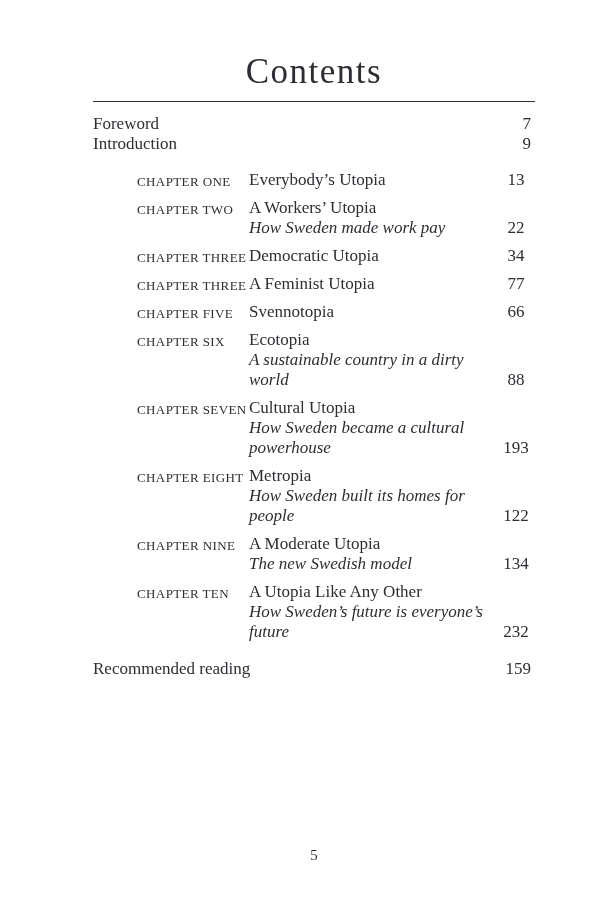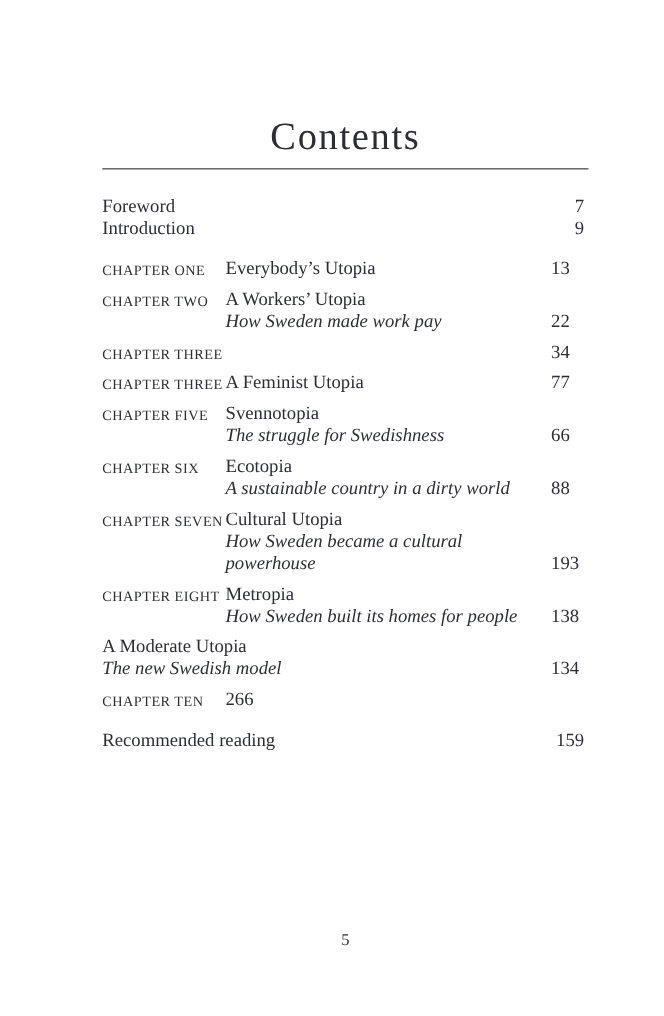--- a/index.html
+++ b/index.html
@@ -14,72 +14,73 @@
     background: #ffffff;
     font-family: "Liberation Serif", serif;
     color: #2c2e33;
     overflow: hidden;
   }
   .content {
     position: absolute;
     left: 93px;
     top: 0;
     width: 442px;
-    padding-top: 106px;
+    padding-top: 54px;
   }
   .toc-title {
     margin: 0;
     font-size: 35px;
     font-weight: normal;
     line-height: 35px;
     text-align: center;
     letter-spacing: 1.5px;
   }
   .title-rule {
     border: none;
     border-top: 1.6px solid #2f3136;
     margin: 12px 0 0 0;
   }
   .front-matter {
-    margin-top: 24px;
+    margin-top: 12px;
     font-size: 17px;
     line-height: 20px;
   }
   .fm-row {
     display: flex;
     justify-content: space-between;
   }
   .chapters {
     margin-top: 16px;
   }
   .chapter-row {
     display: flex;
     margin-bottom: 8px;
     font-size: 17px;
     line-height: 20px;
+    margin-left: 44px;
   }
   .ch-label {
     flex: none;
     width: 112px;
     font-size: 13px;
     letter-spacing: 0.4px;
     padding-top: 3px;
     line-height: 17px;
   }
   .ch-titles {
     flex: 1;
     min-width: 0;
   }
   .ch-subtitle {
     font-style: italic;
   }
   .page-col {
     flex: none;
     min-width: 30px;
-    text-align: left;
+    text-align: center;
     align-self: flex-end;
     padding-right: 4px;
     font-family: Liberation Serif, serif;
   }
   .fm-page {
     text-align: right;
     padding-right: 4px;
   }
   .back-matter {
     margin-top: 17px;
@@ -131,37 +132,37 @@
     <div class="ch-titles">
       <div class="ch-title">A Workers’ Utopia</div>
       <div class="ch-subtitle">How Sweden made work pay</div>
     </div>
     <div class="page-col">22</div>
   </div>
 
   <div class="chapter-row">
     <div class="ch-label">CHAPTER THREE</div>
     <div class="ch-titles">
+      <div class="ch-title">Democratic Utopia</div>
     </div>
     <div class="page-col">34</div>
   </div>
 
   <div class="chapter-row">
     <div class="ch-label">CHAPTER THREE</div>
     <div class="ch-titles">
       <div class="ch-title">A Feminist Utopia</div>
     </div>
     <div class="page-col">77</div>
   </div>
 
   <div class="chapter-row">
     <div class="ch-label">CHAPTER FIVE</div>
     <div class="ch-titles">
       <div class="ch-title">Svennotopia</div>
-      <div class="ch-subtitle">The struggle for Swedishness</div>
     </div>
     <div class="page-col">66</div>
   </div>
 
   <div class="chapter-row">
     <div class="ch-label">CHAPTER SIX</div>
     <div class="ch-titles">
       <div class="ch-title">Ecotopia</div>
       <div class="ch-subtitle">A sustainable country in a dirty world</div>
     </div>
@@ -176,34 +177,39 @@
     </div>
     <div class="page-col">193</div>
   </div>
 
   <div class="chapter-row">
     <div class="ch-label">CHAPTER EIGHT</div>
     <div class="ch-titles">
       <div class="ch-title">Metropia</div>
       <div class="ch-subtitle">How Sweden built its homes for people</div>
     </div>
-    <div class="page-col">138</div>
-  </div>
-
-  <div class="chapter-row">
+    <div class="page-col">122</div>
+  </div>
+
+  <div class="chapter-row">
+    <div class="ch-label">CHAPTER NINE</div>
     <div class="ch-titles">
       <div class="ch-title">A Moderate Utopia</div>
       <div class="ch-subtitle">The new Swedish model</div>
     </div>
     <div class="page-col">134</div>
   </div>
 
   <div class="chapter-row">
     <div class="ch-label">CHAPTER TEN</div>
-    <div class="page-col">266</div>
+    <div class="ch-titles">
+      <div class="ch-title">A Utopia Like Any Other</div>
+      <div class="ch-subtitle">How Sweden’s future is everyone’s future</div>
+    </div>
+    <div class="page-col">232</div>
   </div>
 </div>
 
     <div class="back-matter">
   <div class="fm-row">
     <span>Recommended reading</span>
     <span class="fm-page">159</span>
   </div>
 </div>
 

